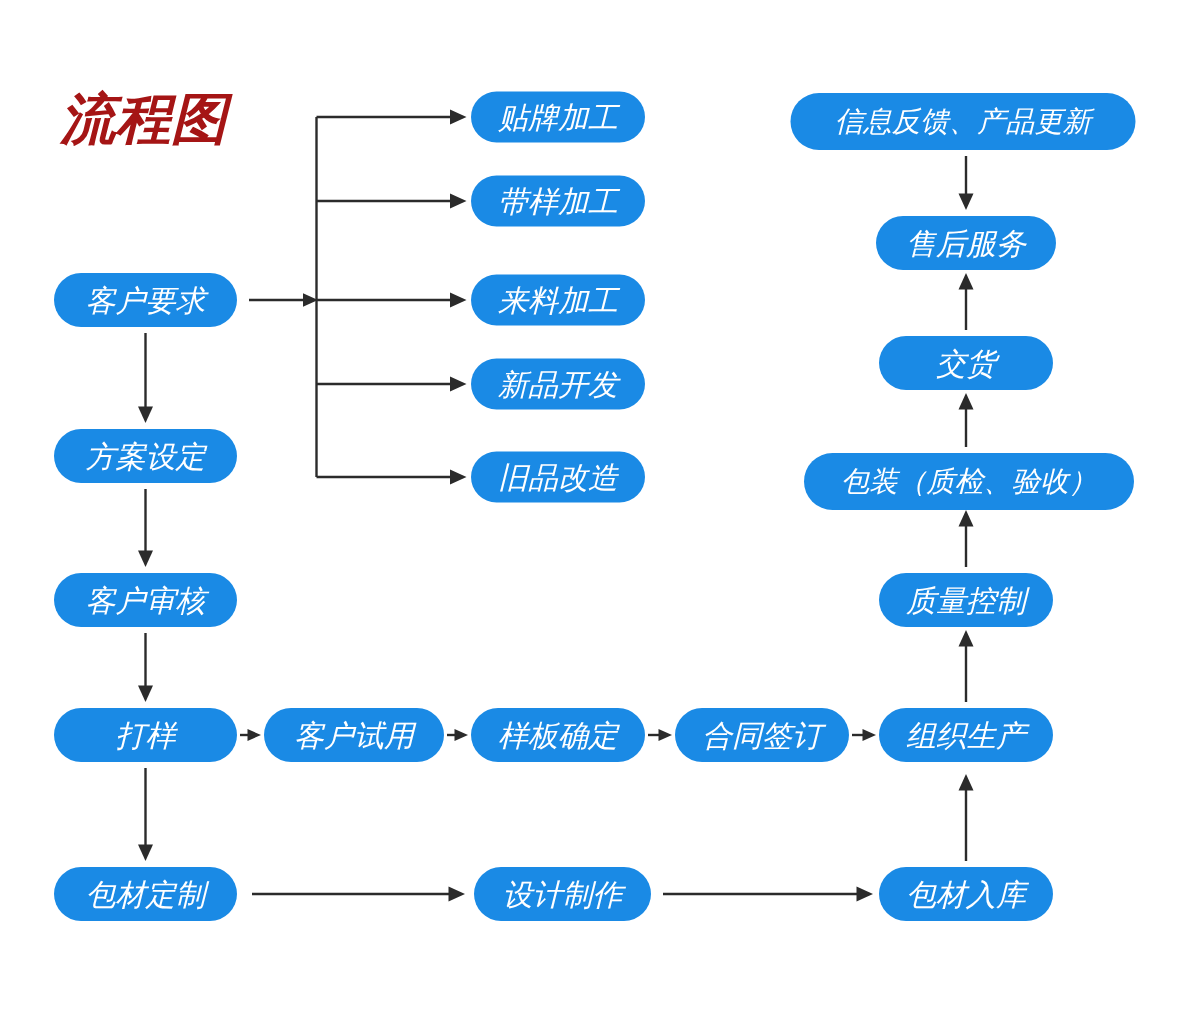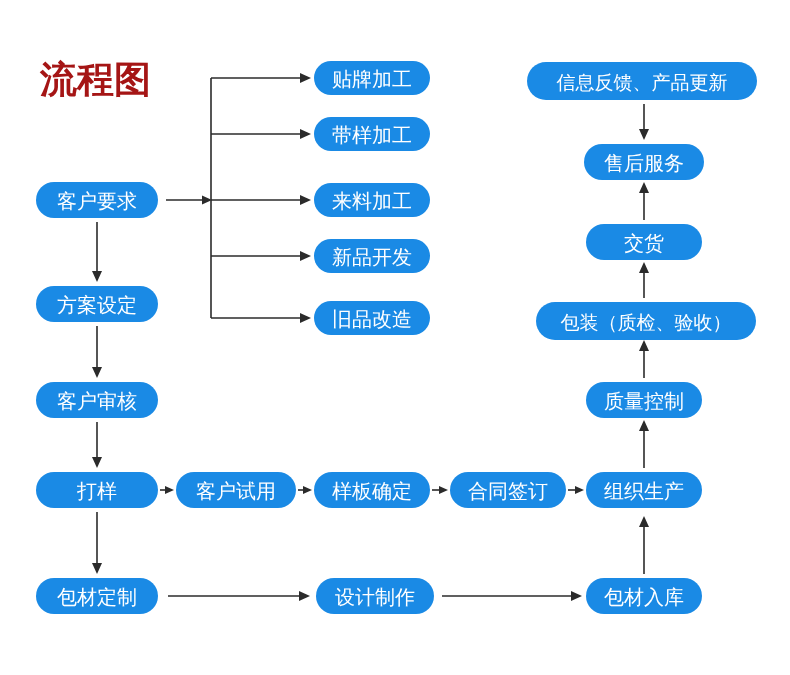--- a/index.html
+++ b/index.html
@@ -11,20 +11,21 @@
     width: 790px;
     height: 675px;
     font-family: "Liberation Sans", "DejaVu Sans", sans-serif;
     overflow: hidden;
     position: relative;
   }
   #flow-root {
     position: relative;
     width: 790px;
     height: 675px;
+    font-style: italic;
   }
   svg.flow-canvas {
     position: absolute;
     left: 0;
     top: 0;
     width: 790px;
     height: 675px;
   }
   .chart-title {
     font-size: 37px;

